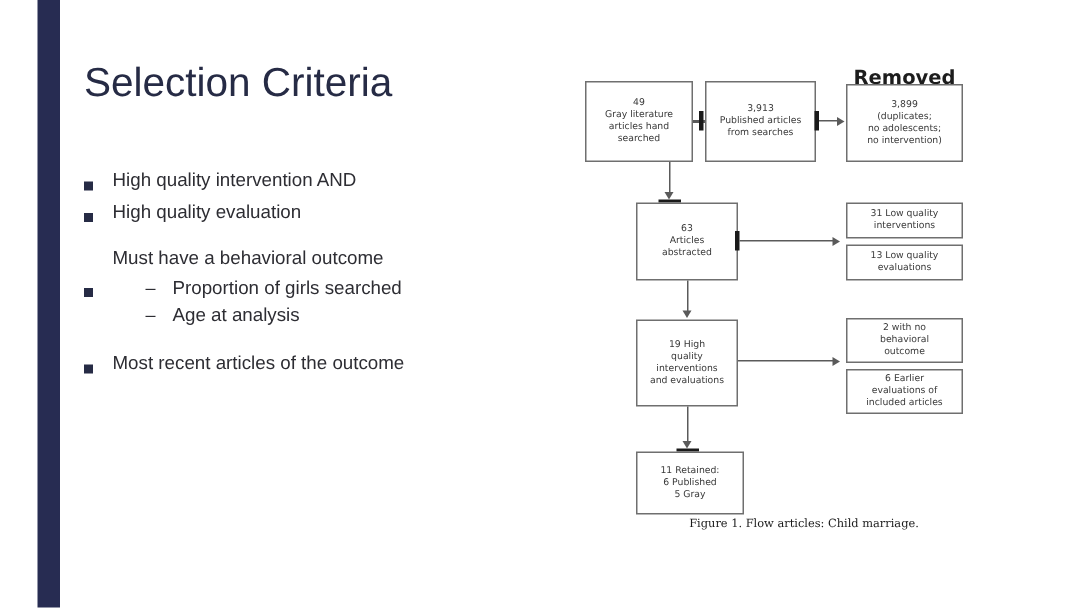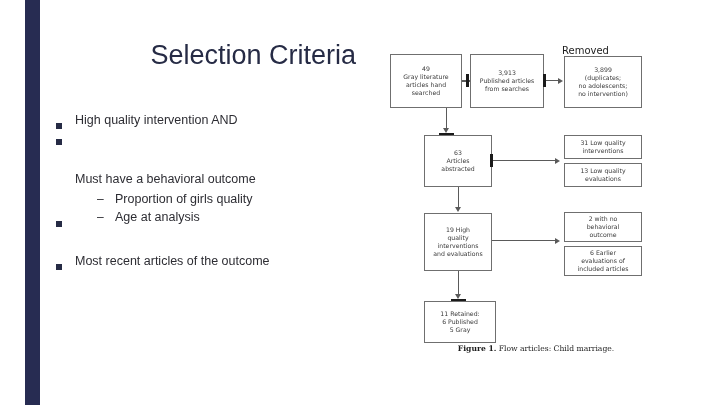--- a/index.html
+++ b/index.html
@@ -20,39 +20,39 @@
     position:absolute;
     left:25px;top:0;
     width:15px;height:405px;
     background:#272c52;
   }
   
   #page-title{
     position:absolute;
     left:56px;top:40px;
     width:300px;
-    text-align:right;
+    text-align:left;
     font-size:27px;
     font-weight:400;
     color:#262b45;
     letter-spacing:0px;
     white-space:nowrap;
   }
   
   #bullet-list{
     position:absolute;
     left:56px;top:112px;
     width:300px;
   }
   .bullet-row{
     display:flex;
-    align-items:flex-end;
+    align-items:center;
     margin-bottom:4px;
   }
-  .bullet-row.gap-before{margin-top:26px;}
+  .bullet-row.gap-before{margin-top:14px;}
   .bullet-mark{
     width:6px;height:6px;
     background:#262b45;
     flex:0 0 6px;
     margin-top:6px;
     margin-right:13px;
   }
   .bullet-text{
     font-size:12.5px;
     color:#2d2d33;
@@ -98,24 +98,24 @@
     font-family:"DejaVu Sans", sans-serif;
     font-size:6.2px;
     line-height:8.2px;
     padding:2px 3px;
   }
   .fbox .num{display:block;}
   .fbox .ln{display:block;}
   .flabel{
     position:absolute;
     font-family:"DejaVu Sans", sans-serif;
-    font-size:10px;
-    font-weight:normal;
+    font-size:13px;
+    font-weight:bold;
     color:#1d1d1d;
-    text-align:left;
+    text-align:center;
     white-space:nowrap;
   }
   .conn{
     position:absolute;
     background:#5a5a5a;
   }
   .conn.h{height:1px;}
   .conn.v{width:1px;}
   .arrow-r{
     position:absolute;
@@ -139,50 +139,51 @@
   #figure-caption{
     position:absolute;
     left:386px;top:344px;
     width:300px;
     text-align:center;
     font-family:"DejaVu Serif", serif;
     font-size:7.6px;
     color:#1b1b1b;
     white-space:nowrap;
   }
-  #figure-caption .cap-strong{font-weight:bold;}
+  #figure-caption .cap-strong{font-weight:normal;}
 </style>
 </head>
 <body>
 
 <div id="slide">
 
   <div id="accent-bar"></div>
 
   <div id="page-title">Selection Criteria</div>
 
   <div id="bullet-list">
 
     <div class="bullet-row">
       <span class="bullet-mark"></span>
       <span class="bullet-text">High quality intervention AND</span>
     </div>
 
     <div class="bullet-row">
       <span class="bullet-mark"></span>
+      <span class="bullet-text">High quality evaluation</span>
     </div>
 
     <div class="bullet-row gap-before">
       <span class="bullet-mark"></span>
       <div>
         <div class="bullet-text">Must have a behavioral outcome</div>
         <div class="sub-list">
           <div class="sub-row">
             <span class="sub-dash">–</span>
-            <span class="sub-text">Proportion of girls quality</span>
+            <span class="sub-text">Proportion of girls searched</span>
           </div>
           <div class="sub-row">
             <span class="sub-dash">–</span>
             <span class="sub-text">Age at analysis</span>
           </div>
         </div>
       </div>
     </div>
 
     <div class="bullet-row gap-before">

